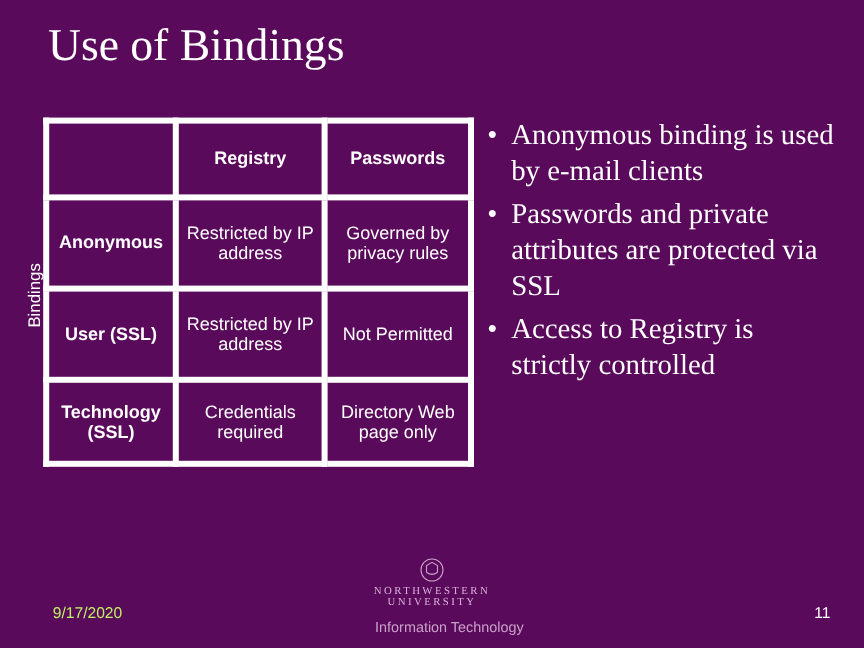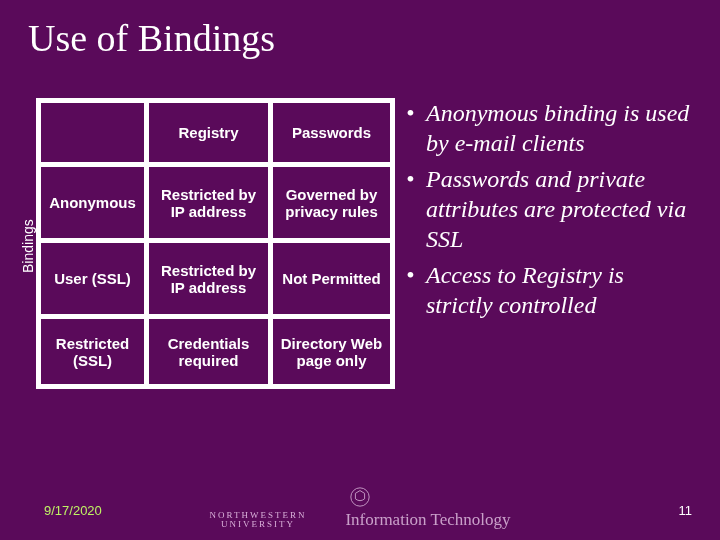--- a/index.html
+++ b/index.html
@@ -7,21 +7,21 @@
   body {
     background: #5a0a5a;
     font-family: Arial, Helvetica, sans-serif;
     color: #ffffff;
     position: relative;
     overflow: hidden;
   }
   .title {
     position: absolute;
     top: 16px;
-    left: 28px;
+    left: 40px;
     font-family: "Times New Roman", serif;
     font-size: 38px;
     font-weight: normal;
   }
   .content {
     position: absolute;
     top: 98px;
     left: 0;
     width: 720px;
     display: flex;
@@ -58,25 +58,24 @@
     font-size: 15px;
     text-align: center;
     vertical-align: middle;
     padding: 8px 6px;
     font-weight: bold;
     color: #ffffff;
   }
   .hdr { height: 64px; }
   .rowcell { height: 76px; }
   .rowcell2 { height: 70px; }
-  td.val { font-weight: bold; }
+  td.val { font-weight: normal; }
   .bullets {
     flex: 1;
     padding-right: 24px;
-    font-style: italic;
   }
   .bullets ul {
     list-style: none;
   }
   .bullets li {
     font-family: "Times New Roman", serif;
     font-size: 24px;
     line-height: 1.25;
     color: #ffffff;
     position: relative;
@@ -118,36 +117,37 @@
   }
   .uni-word {
     font-family: "Times New Roman", serif;
     font-size: 9px;
     letter-spacing: 2px;
     color: #d9b0d9;
     font-variant: small-caps;
   }
   .it-label {
     display: inline-block;
-    font-family: Liberation Serif, serif;
-    font-size: 17px;
+    font-family: Liberation Sans, sans-serif;
+    font-size: 12px;
     color: #c9a0c9;
     vertical-align: middle;
     margin-left: 29px;
   }
   .center-line {
     display: flex;
     flex-direction: column;
     align-items: center;
   }
   .mid-row {
     display: flex;
     align-items: center;
     gap: 10px;
     justify-content: center;
+    flex-direction: column;
   }
   .pagenum {
     position: absolute;
     right: 28px;
     bottom: 14px;
     font-family: Liberation Sans, sans-serif;
     font-size: 13px;
     color: #ffffff;
   }
 </style>
@@ -176,21 +176,21 @@
         <td>Anonymous</td>
         <td class="val">Restricted by IP address</td>
         <td class="val">Governed by privacy rules</td>
       </tr>
       <tr class="rowcell">
         <td>User (SSL)</td>
         <td class="val">Restricted by IP address</td>
         <td class="val">Not Permitted</td>
       </tr>
       <tr class="rowcell2">
-        <td>Restricted (SSL)</td>
+        <td>Technology (SSL)</td>
         <td class="val">Credentials required</td>
         <td class="val">Directory Web page only</td>
       </tr>
     </tbody>
       </table>
   </div>
 
   <div class="bullets">
     <ul>
       <li>Anonymous binding is used by e-mail clients</li>

